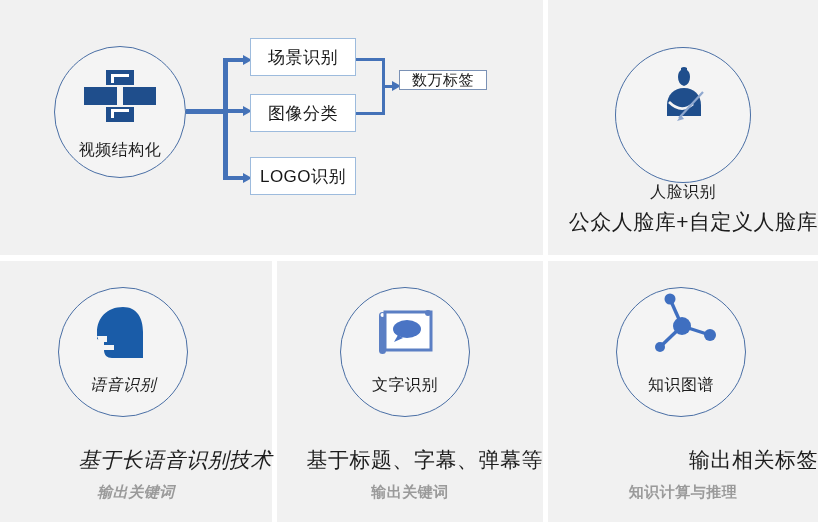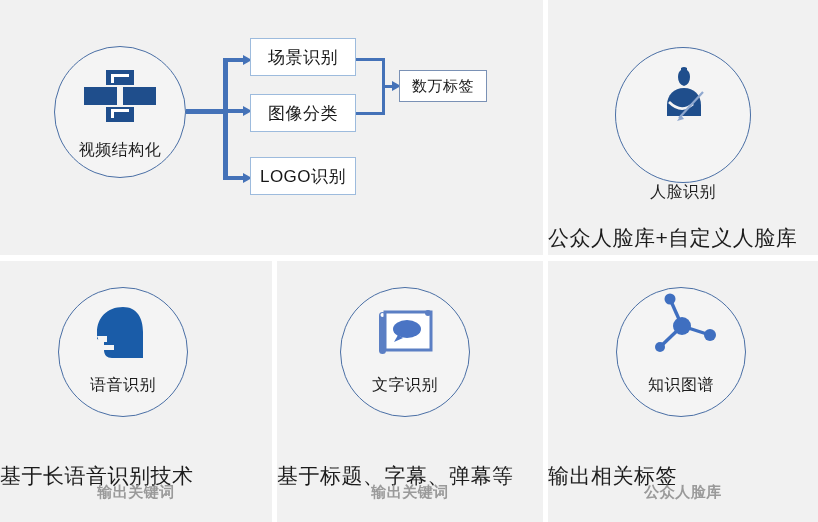--- a/index.html
+++ b/index.html
@@ -73,26 +73,25 @@
     width: 0; height: 0;
     border-top: 5.5px solid transparent;
     border-bottom: 5.5px solid transparent;
     border-left: 9px solid #4472b8;
   }
 
   
   .caption-main {
     position: absolute;
     width: 100%;
-    text-align: left;
+    text-align: right;
     color: #1c1c1c;
     font-size: 21px;
     letter-spacing: 0.5px;
     white-space: nowrap;
-    margin-top: 16px;
   }
   .caption-sub {
     position: absolute;
     width: 100%;
     text-align: center;
     color: #9a9a9a;
     font-size: 15px;
     font-weight: bold;
     letter-spacing: 0.5px;
     white-space: nowrap;
@@ -146,21 +145,21 @@
     <div class="conn" style="left:382px;top:58px;width:3px;height:57px;"></div>
     <div class="conn" style="left:382px;top:85px;width:12px;height:3px;"></div>
     <div class="arrow-r" style="left:392px;top:81px;"></div>
 
     <div class="flow-box" style="left:250px;top:38px;width:106px;height:38px;">场景识别</div>
 
     <div class="flow-box" style="left:250px;top:94px;width:106px;height:38px;">图像分类</div>
 
     <div class="flow-box" style="left:250px;top:157px;width:106px;height:38px;">LOGO识别</div>
 
-    <div class="flow-box tag-box" style="left:399px;top:70px;width:88px;height:32px;">数万标签</div>
+    <div class="flow-box tag-box" style="left:399px;top:70px;width:88px;height:20px;">数万标签</div>
   </div>
 
   <div class="panel" style="left:548px;top:0;width:270px;height:255px;">
 
     <div class="circle" style="left:67px;top:47px;width:136px;height:136px;"></div>
 
     <div class="icon-wrap" style="left:110px;top:66px;width:52px;height:56px;">
       <svg width="52" height="56" viewBox="0 0 52 56">
         <path d="M23 2 q3 -2 6 0 l0 2 q3 2 3 7 q0 7 -6 9 q-6 -2 -6 -9 q0 -5 3 -7 z" fill="#1f4e8c"></path>
         <path d="M26 22 c-10 0 -17 7 -17 17 l0 11 l34 0 l0 -11 c0 -10 -7 -17 -17 -17 z" fill="#1f4e8c"></path>
@@ -168,21 +167,21 @@
         <path d="M45 26 L21 52" stroke="#8fa8cf" stroke-width="2.2" fill="none"></path>
         <path d="M23 49 l-4 6 l7 -2 z" fill="#8fa8cf"></path>
       </svg>
     </div>
 
     <div class="circle-label" style="left:67px;top:142px;width:136px;margin-top:40px;">人脸识别</div>
 
     <div class="caption-main" style="left:0;top:208px;width:270px;">公众人脸库+自定义人脸库</div>
   </div>
 
-  <div class="panel" style="left:0;top:261px;width:256px;height:261px;">
+  <div class="panel" style="left:0;top:261px;width:256px;height:261px;font-style:italic;">
 
     <div class="circle" style="left:58px;top:26px;width:130px;height:130px;"></div>
 
     <div class="icon-wrap" style="left:93px;top:44px;width:58px;height:60px;">
       <svg width="58" height="60" viewBox="0 0 58 60">
         <path d="M30 2 C14 2 4 13 4 27 L4 34 L11 37 L11 45 C11 50 14 53 19 53 L50 53
                  L50 27 C50 13 44 2 30 2 Z" fill="#1a5ca8"></path>
         <path d="M4 31 L14 31 L14 37 L6 37 Z" fill="#f4f4f4"></path>
         <rect x="11" y="40" width="10" height="5" fill="#f4f4f4"></rect>
       </svg>
@@ -227,16 +226,16 @@
         <circle cx="38" cy="43" r="9" fill="#3f6fc0"></circle>
         <circle cx="26" cy="16" r="5.5" fill="#3f6fc0"></circle>
         <circle cx="66" cy="52" r="6" fill="#3f6fc0"></circle>
         <circle cx="16" cy="64" r="5" fill="#3f6fc0"></circle>
       </svg>
     </div>
 
     <div class="circle-label" style="left:68px;top:114px;width:130px;">知识图谱</div>
 
     <div class="caption-main" style="left:0;top:185px;width:270px;">输出相关标签</div>
-    <div class="caption-sub" style="left:0;top:222px;width:270px;">公众人脸库</div>
+    <div class="caption-sub" style="left:0;top:222px;width:270px;">知识计算与推理</div>
   </div>
 
 </div>
 
 </body></html>

